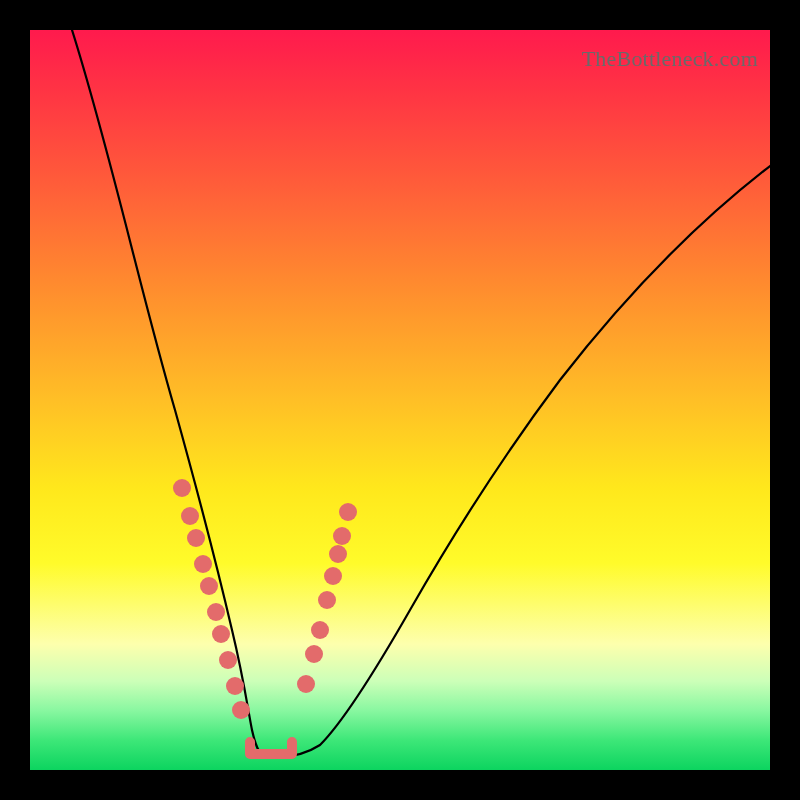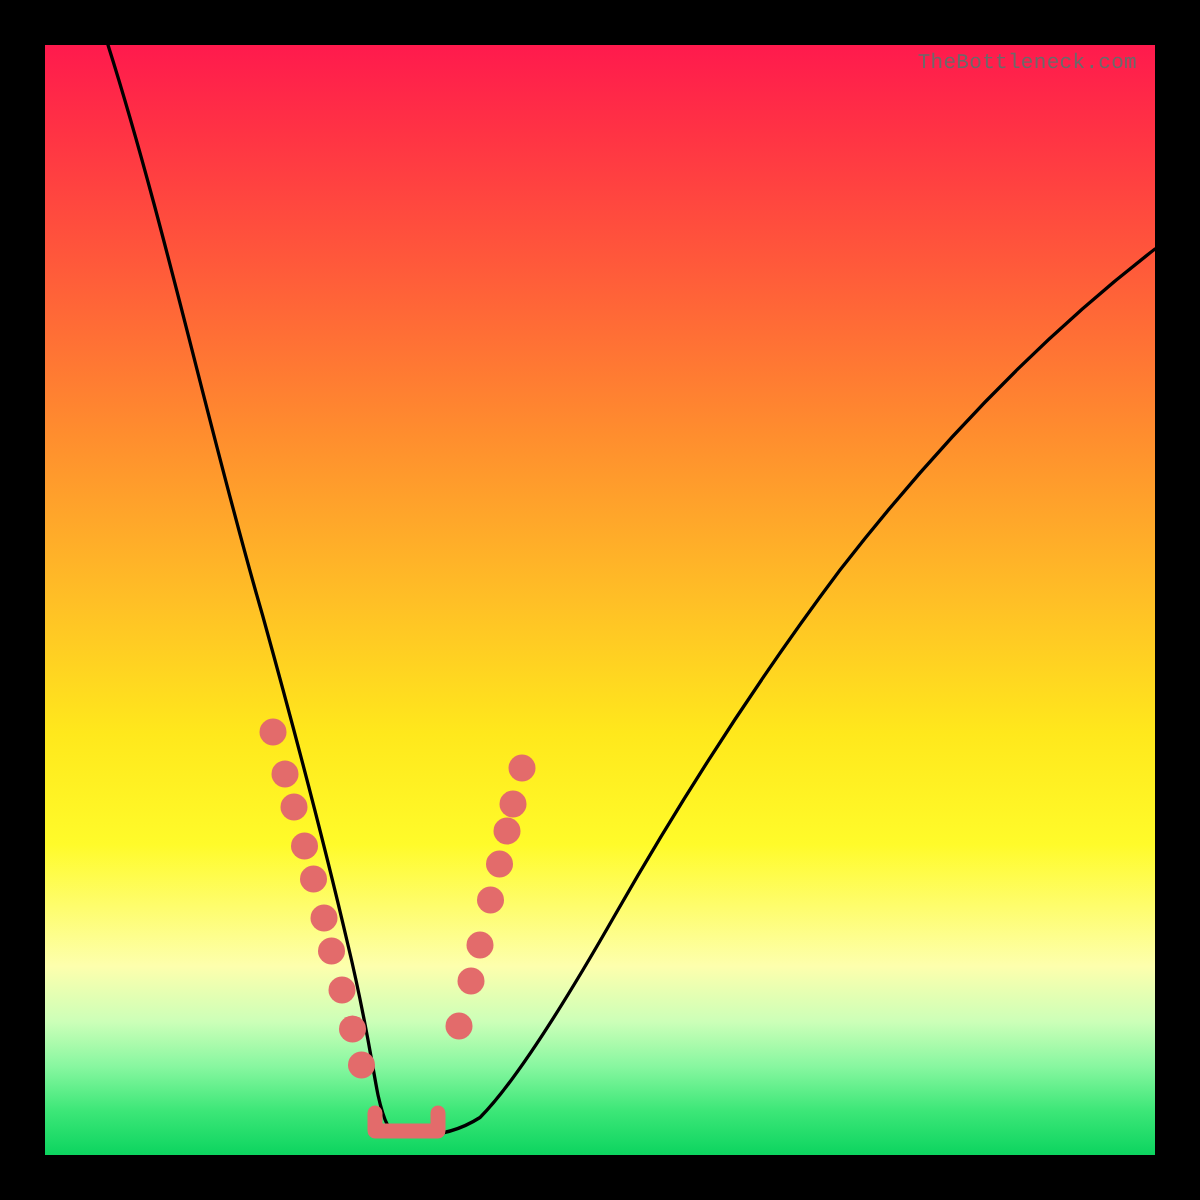--- a/index.html
+++ b/index.html
@@ -33,26 +33,26 @@
       #fffb2a 72%,
       #fdffad 83%,
       #ccffb8 88%,
       #88f7a0 92%,
       #3de778 96%,
       #0cd45f 100%
     );
   }
   .watermark {
     position: absolute;
-    top: 4px;
+    top: 16px;
     right: 12px;
     color: #6a6a6a;
-    font-size: 14px;
+    font-size: 22px;
     letter-spacing: 0.2px;
-    font-family: Liberation Mono, monospace;
+    font-family: Liberation Serif, serif;
   }
   svg.overlay {
     position: absolute;
     left: 0;
     top: 0;
     width: 740px;
     height: 740px;
   }
   .curve {
     fill: none;

